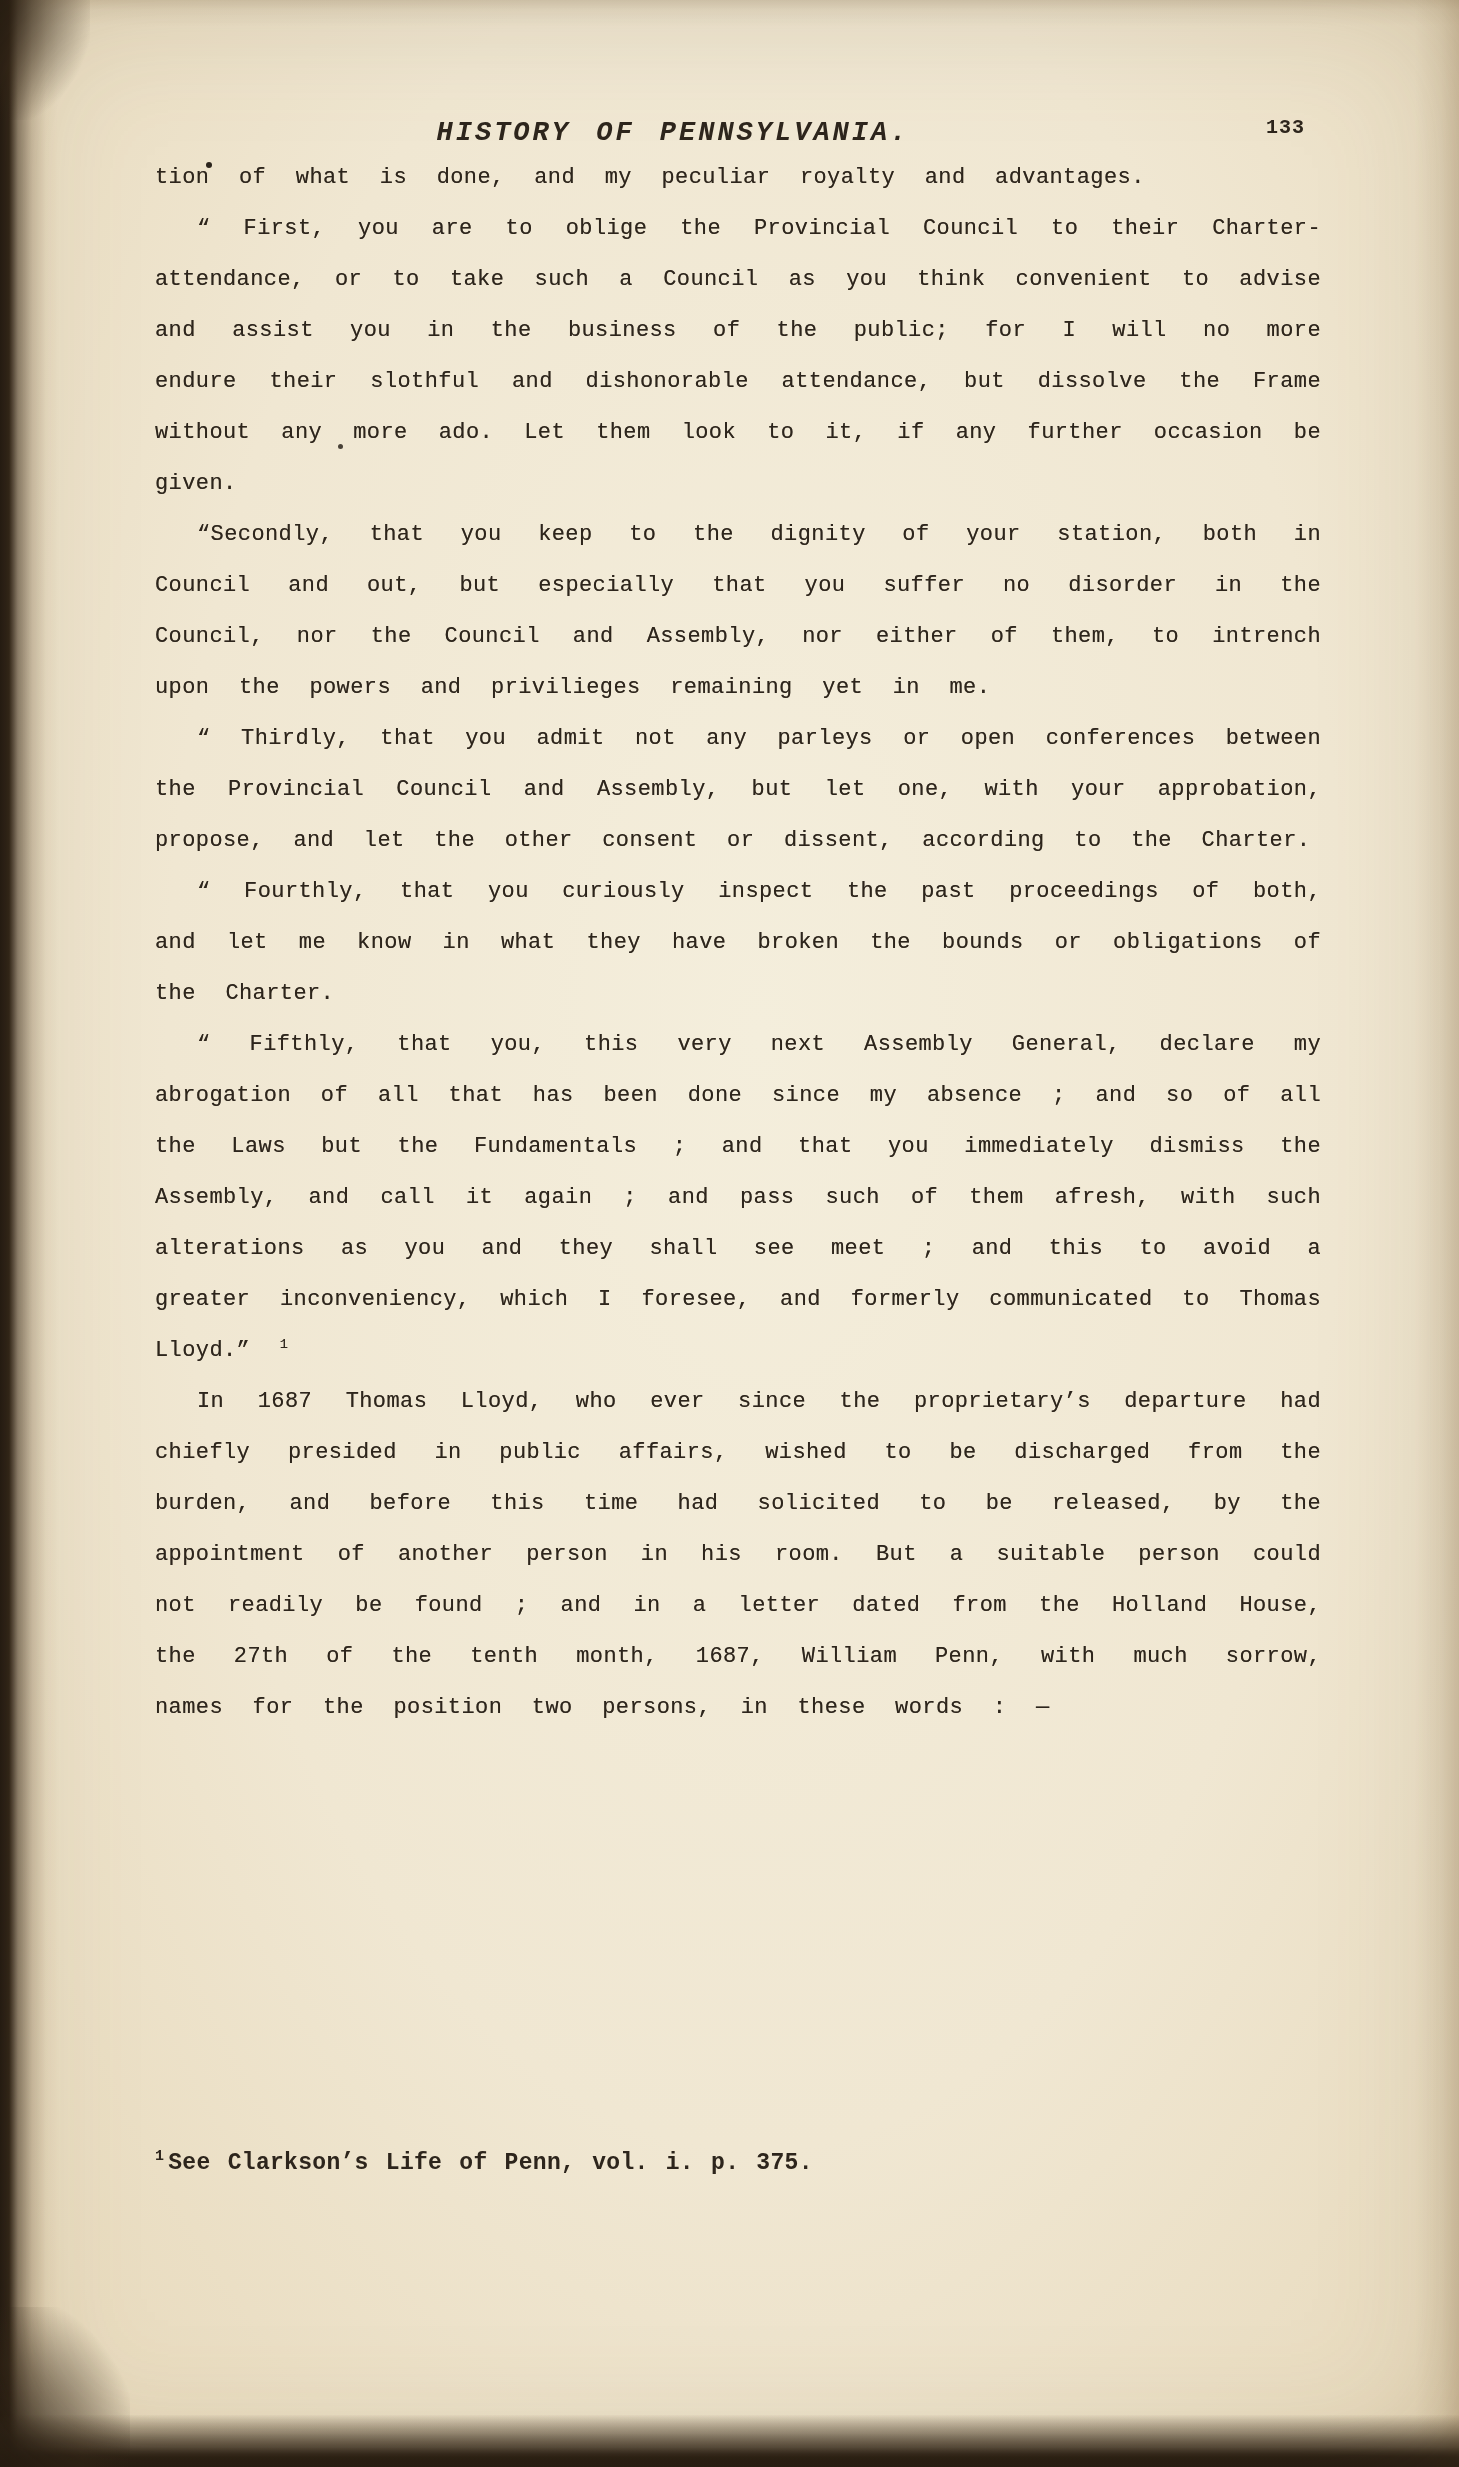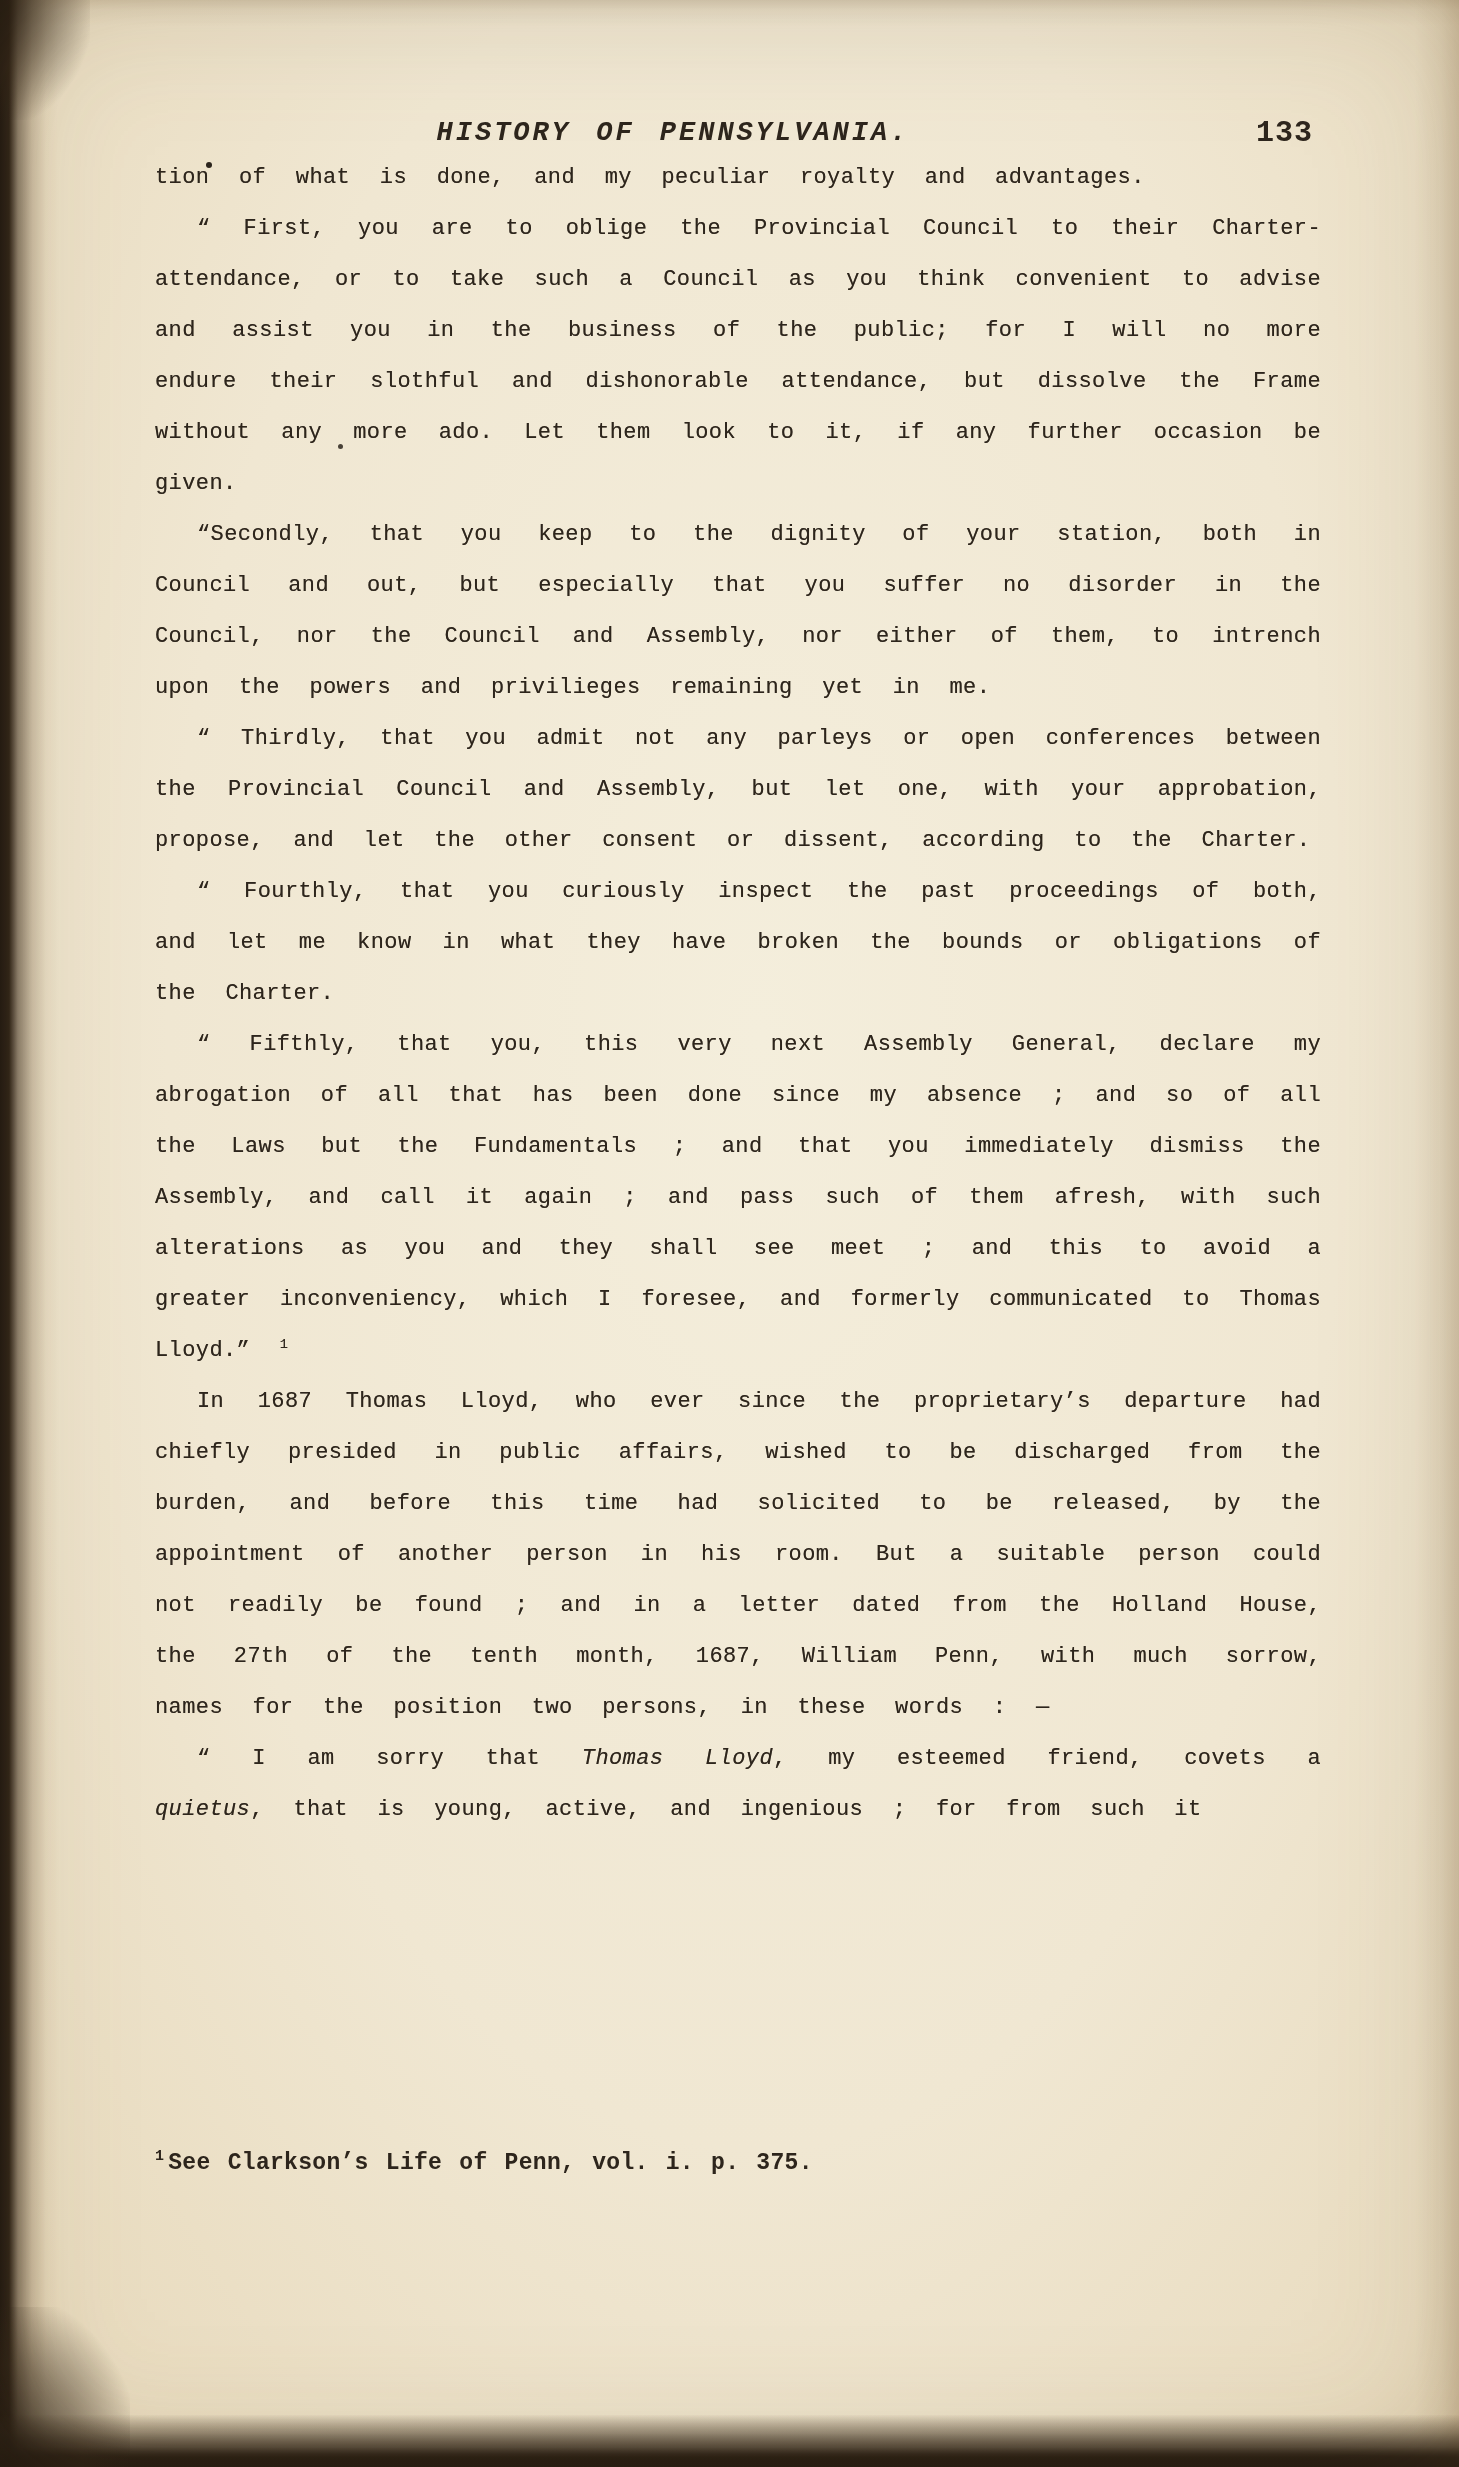--- a/index.html
+++ b/index.html
@@ -70,22 +70,22 @@
   .running-head {
     position: absolute; top: 118px; left: 155px; width: 1166px; height: 40px;
   }
   .head-title {
     position: absolute; left: 0; right: 130px; text-align: center;
     font-style: italic; font-weight: 700; font-size: 27px;
     letter-spacing: 3px; word-spacing: 6px;
     color: #2e261d;
   }
   .head-pagenum {
-    position: absolute; right: 8px; top: -2px;
-    font-weight: 700; font-size: 30px; letter-spacing: 1px;
+    position: absolute; right: 16px; top: -2px;
+    font-weight: 700; font-size: 20px; letter-spacing: 1px;
     color: #2e261d;
   }
 
   
   .text-block {
     position: absolute; top: 152px; left: 155px; width: 1166px;
     font-size: 22px; line-height: 51px;
     text-align: justify;
     letter-spacing: 0.4px; word-spacing: 16px;
     color: #2d251c;
@@ -117,21 +117,20 @@
   </div>
 
   <div class="text-block">
       <p class=""><span>tion of what is done, and my peculiar royalty and advantages.</span></p>
       <p class="indent"><span>“ First, you are to oblige the Provincial Council to their Charter-attendance, or to take such a Council as you think convenient to advise and assist you in the business of the public; for I will no more endure their slothful and dishonorable attendance, but dissolve the Frame without any more ado.  Let them look to it, if any further occasion be given.</span></p>
       <p class="indent"><span>“Secondly, that you keep to the dignity of your station, both in Council and out, but especially that you suffer no disorder in the Council, nor the Council and Assembly, nor either of them, to intrench upon the powers and privilieges remaining yet in me.</span></p>
       <p class="indent"><span>“ Thirdly, that you admit not any parleys or open conferences between the Provincial Council and Assembly, but let one, with your approbation, propose, and let the other consent or dissent, according to the Charter.</span></p>
       <p class="indent"><span>“ Fourthly, that you curiously inspect the past proceedings of both, and let me know in what they have broken the bounds or obligations of the Charter.</span></p>
       <p class="indent"><span>“ Fifthly, that you, this very next Assembly General, declare my abrogation of all that has been done since my absence ; and so of all the Laws but the Fundamentals ; and that you immediately dismiss the Assembly, and call it again ; and pass such of them afresh, with such alterations as you and they shall see meet ; and this to avoid a greater inconveniency, which I foresee, and formerly communicated to Thomas Lloyd.” </span><sup>1</sup></p>
       <p class="indent"><span>In 1687 Thomas Lloyd, who ever since the proprietary’s departure had chiefly presided in public affairs, wished to be discharged from the burden, and before this time had solicited to be released, by the appointment of another person in his room.  But a suitable person could not readily be found ; and in a letter dated from the Holland House, the 27th of the tenth month, 1687, William Penn, with much sorrow, names for the position two persons, in these words : —</span></p>
-      <p class="indent"><span>“ I am sorry that </span><i>Thomas Lloyd</i><span>, my esteemed friend, covets a </span><i>quietus</i><span>, that is young, active, and ingenious ; for from such it</span></p>
     </div>
 
   <div class="footnote">
     <sup>1</sup><span>See Clarkson’s Life of Penn, vol. i. p. 375.</span>
   </div>
 
   <div class="speck s1"></div>
   <div class="speck s2"></div>
 
   <div class="edge-top"></div>

